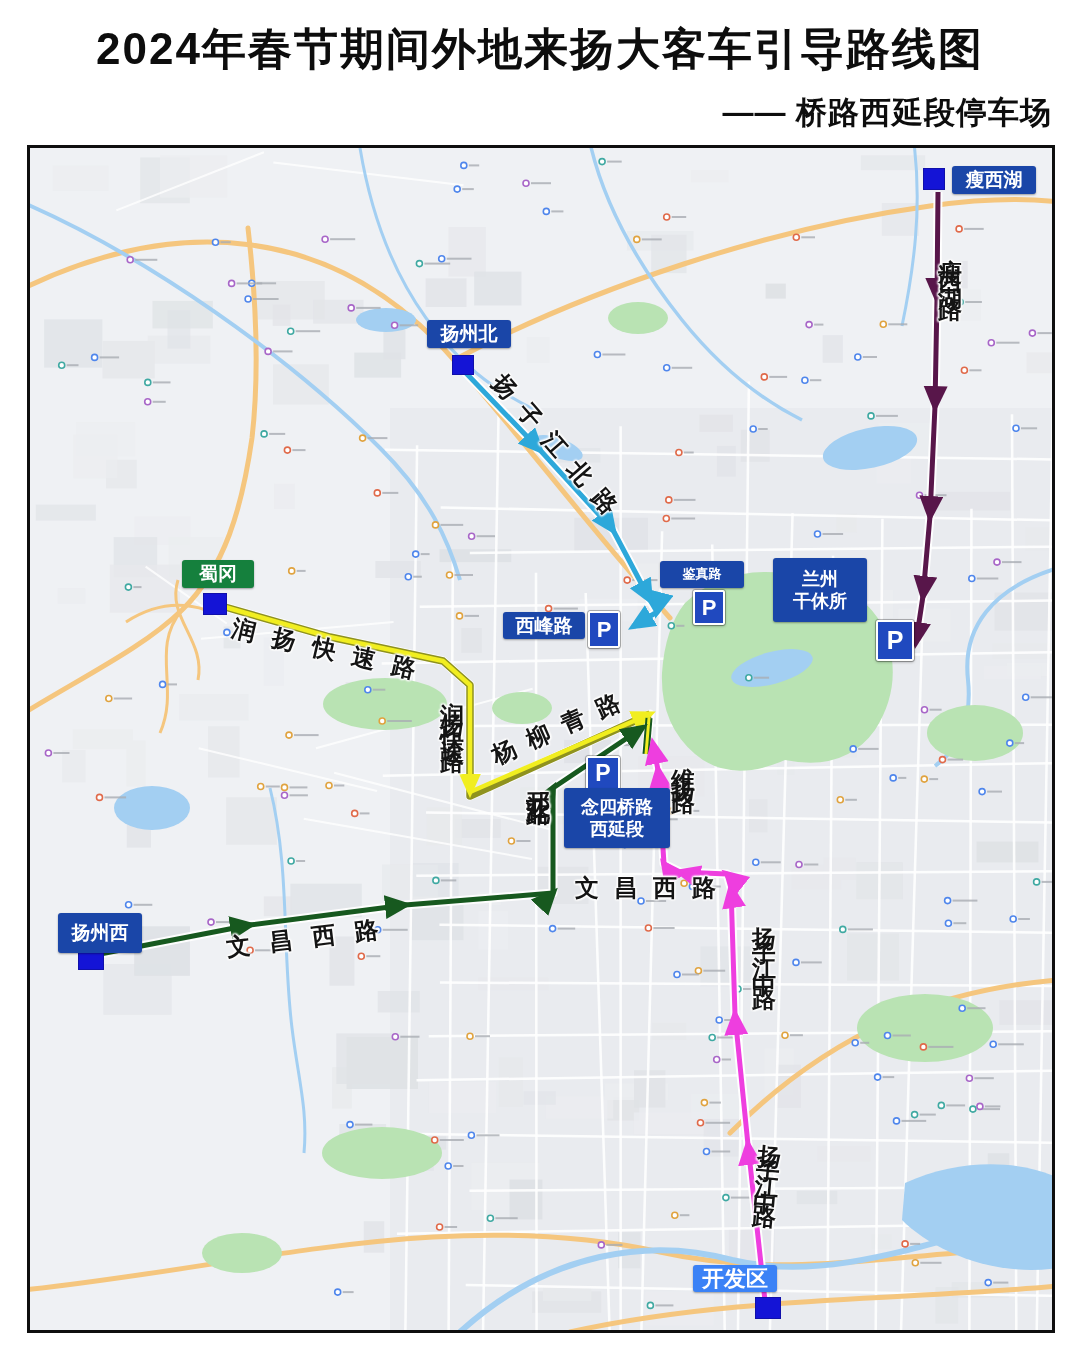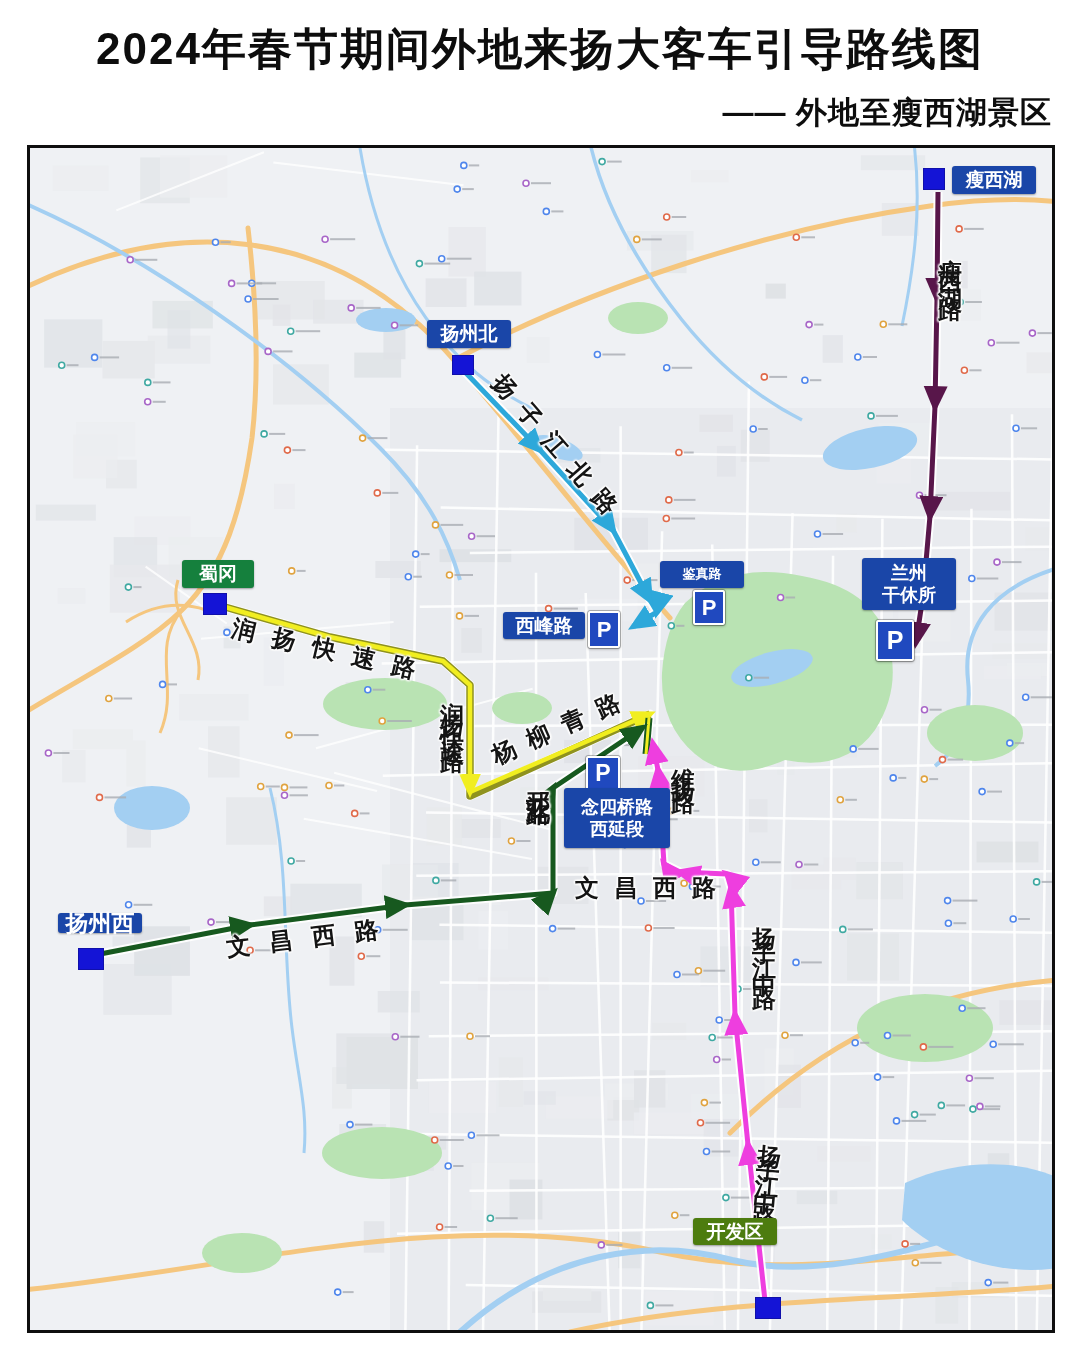--- a/index.html
+++ b/index.html
@@ -48,21 +48,21 @@
   .leg-arrow{width:84px;flex:0 0 84px;display:flex;align-items:center;}
   .leg-line{width:56px;height:3px;}
   .leg-tri{width:0;height:0;border-top:9px solid transparent;border-bottom:9px solid transparent;
            border-left:24px solid #000;margin-left:-2px;}
   .leg-text{font-size:14px;font-weight:700;color:#141414;line-height:1.3;text-align:center;flex:1;}
 </style>
 </head>
 <body>
 
 <div class="abs" id="title">2024年春节期间外地来扬大客车引导路线图</div>
-<div class="abs" id="subtitle">—— 外地至瘦西湖景区</div>
+<div class="abs" id="subtitle">—— 桥路西延段停车场</div>
 
 <div class="abs" id="map">
 
   <svg id="basemap" width="1022" height="1182" viewBox="0 0 1022 1182">
     <rect width="1022" height="1182" fill="#eff1f4"></rect>
     <rect x="360" y="260" width="662" height="922" fill="#e9ebef"></rect>
     <g id="g-blocks">
         <rect x="73.3" y="816.0" width="68.4" height="50.8" fill="#e2e4e8" opacity="0.62"></rect>
         <rect x="117.8" y="187.7" width="62.6" height="28.0" fill="#e7e9ec" opacity="0.65"></rect>
         <rect x="544.3" y="369.9" width="73.7" height="33.7" fill="#dfe2e6" opacity="0.71"></rect>
@@ -652,45 +652,45 @@
   <div class="lbl" style="left: 397px; top: 172px; width: 84px; height: 28px; font-size: 19px; background-color: rgb(26, 70, 168);">
       <span>扬州北</span>
     </div>
   <div class="sq" style="left: 422px; top: 207px; width: 20px; height: 18px; background-color: rgb(20, 20, 214);"></div>
 
   <div class="lbl" style="left: 152px; top: 412px; width: 72px; height: 28px; font-size: 19px; background-color: #15803d;">
       <span>蜀冈</span>
     </div>
   <div class="sq" style="left: 173px; top: 445px; width: 22px; height: 20px; background-color: rgb(20, 20, 214);"></div>
 
-  <div class="lbl" style="left: 28px; top: 765px; width: 84px; height: 20px; font-size: 23px; background-color: rgb(26, 70, 168);">
+  <div class="lbl" style="left: 28px; top: 765px; width: 84px; height: 40px; font-size: 19px; background-color: rgb(26, 70, 168);">
       <span>扬州西</span>
     </div>
   <div class="sq" style="left: 48px; top: 800px; width: 24px; height: 20px; background-color: rgb(20, 20, 214);"></div>
 
-  <div class="lbl" style="left: 663px; top: 1070px; width: 84px; height: 27px; font-size: 19px; background-color: #4d7c0f;">
+  <div class="lbl" style="left: 663px; top: 1117px; width: 84px; height: 27px; font-size: 22px; background-color: #3b82f6;">
       <span>开发区</span>
     </div>
   <div class="sq" style="left: 725px; top: 1149px; width: 24px; height: 20px; background-color: rgb(20, 20, 214);"></div>
 
   <div class="lbl" style="left: 630px; top: 413px; width: 84px; height: 27px; font-size: 13px; background-color: rgb(26, 70, 168);">
       <span>鉴真路</span>
     </div>
   <div class="pmark" style="left: 663px; top: 442px; width: 28px; height: 31px; font-size: 22px; background-color: rgb(32, 73, 191);">
       <span>P</span>
     </div>
 
   <div class="lbl" style="left: 473px; top: 464px; width: 82px; height: 27px; font-size: 19px; background-color: rgb(26, 70, 168);">
       <span>西峰路</span>
     </div>
   <div class="pmark" style="left: 558px; top: 463px; width: 28px; height: 33px; font-size: 22px; background-color: rgb(32, 73, 191);">
       <span>P</span>
     </div>
 
-  <div class="lbl" style="left: 832px; top: 410px; width: 94px; height: 52px; font-size: 18px; background-color: rgb(26, 70, 168);">
+  <div class="lbl" style="left: 743px; top: 410px; width: 94px; height: 64px; font-size: 18px; background-color: rgb(26, 70, 168);">
     <span>兰州</span>
     <span>干休所</span>
   </div>
   <div class="pmark" style="left: 846px; top: 472px; width: 34px; height: 37px; font-size: 25px; background-color: rgb(32, 73, 191);">
       <span>P</span>
     </div>
 
   <div class="pmark" style="left: 556px; top: 608px; width: 30px; height: 31px; font-size: 23px; background-color: rgb(32, 73, 191);">
       <span>P</span>
     </div>

